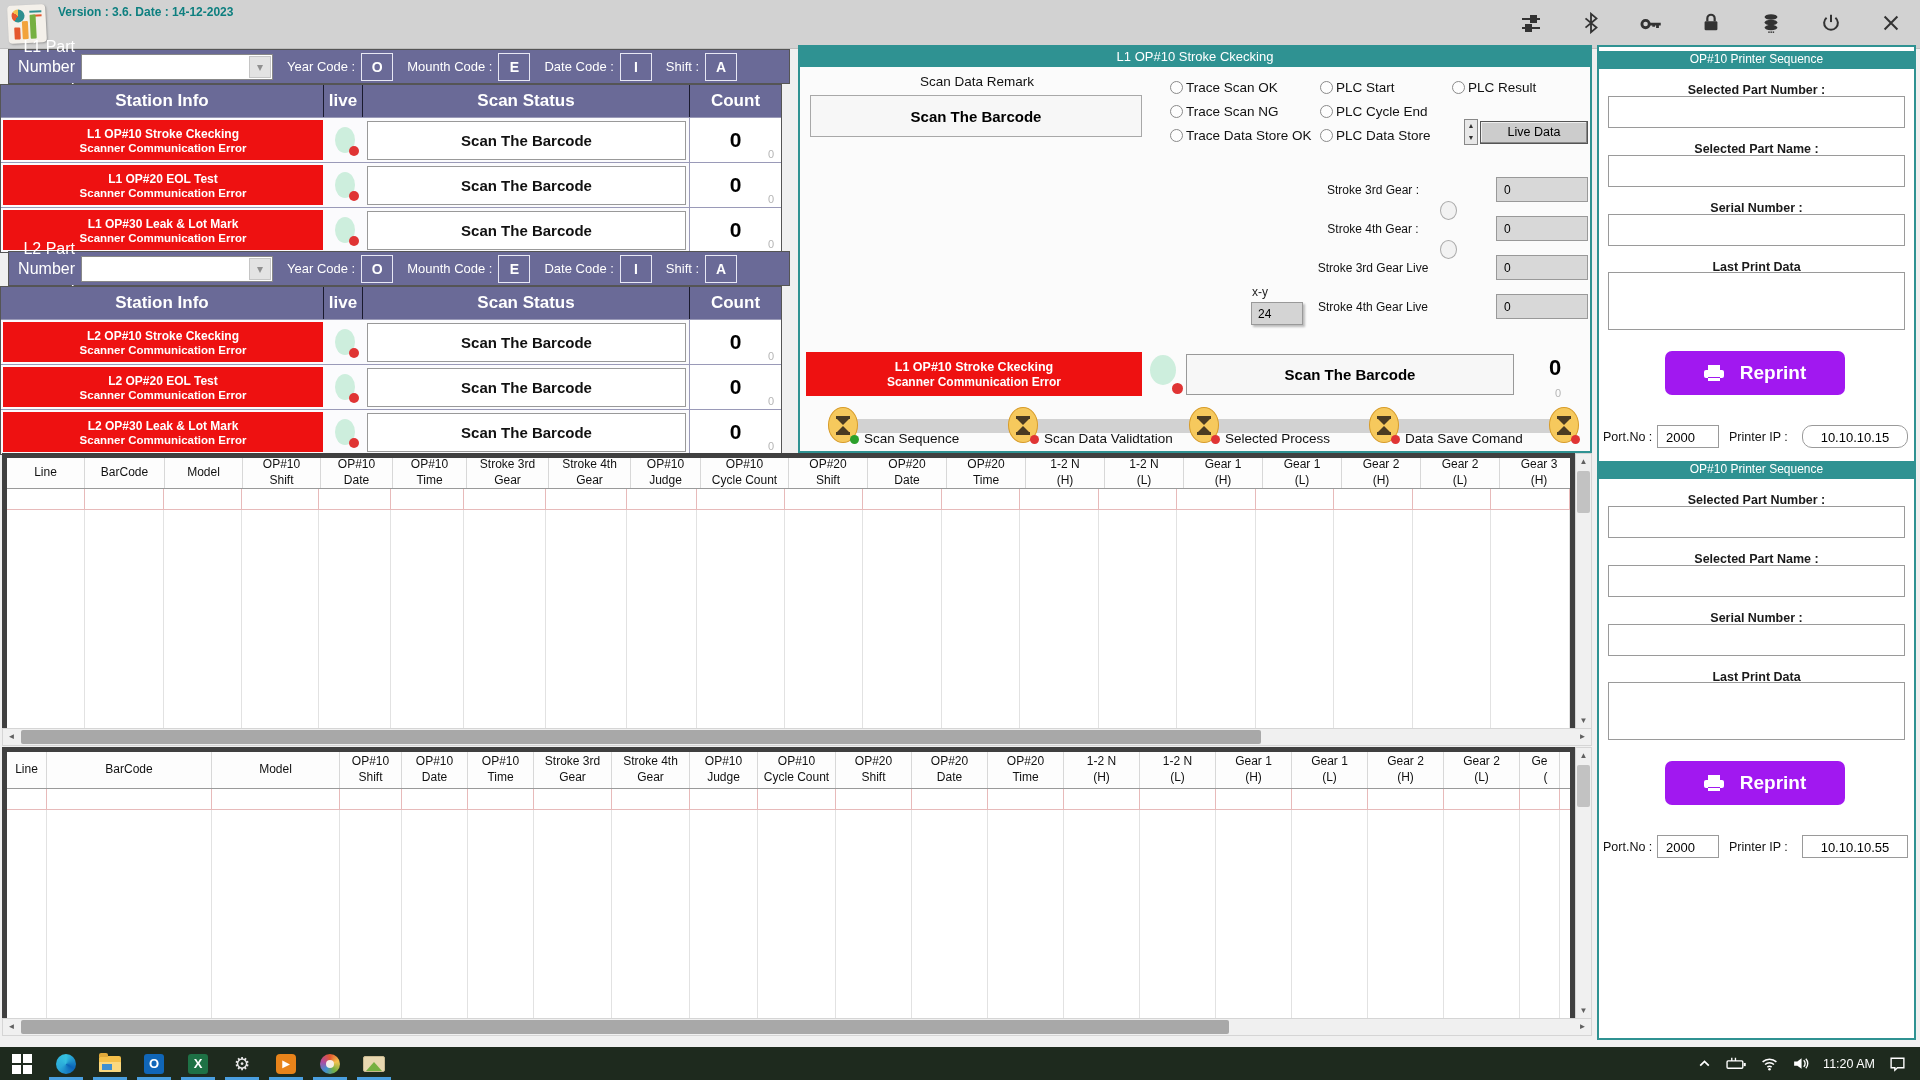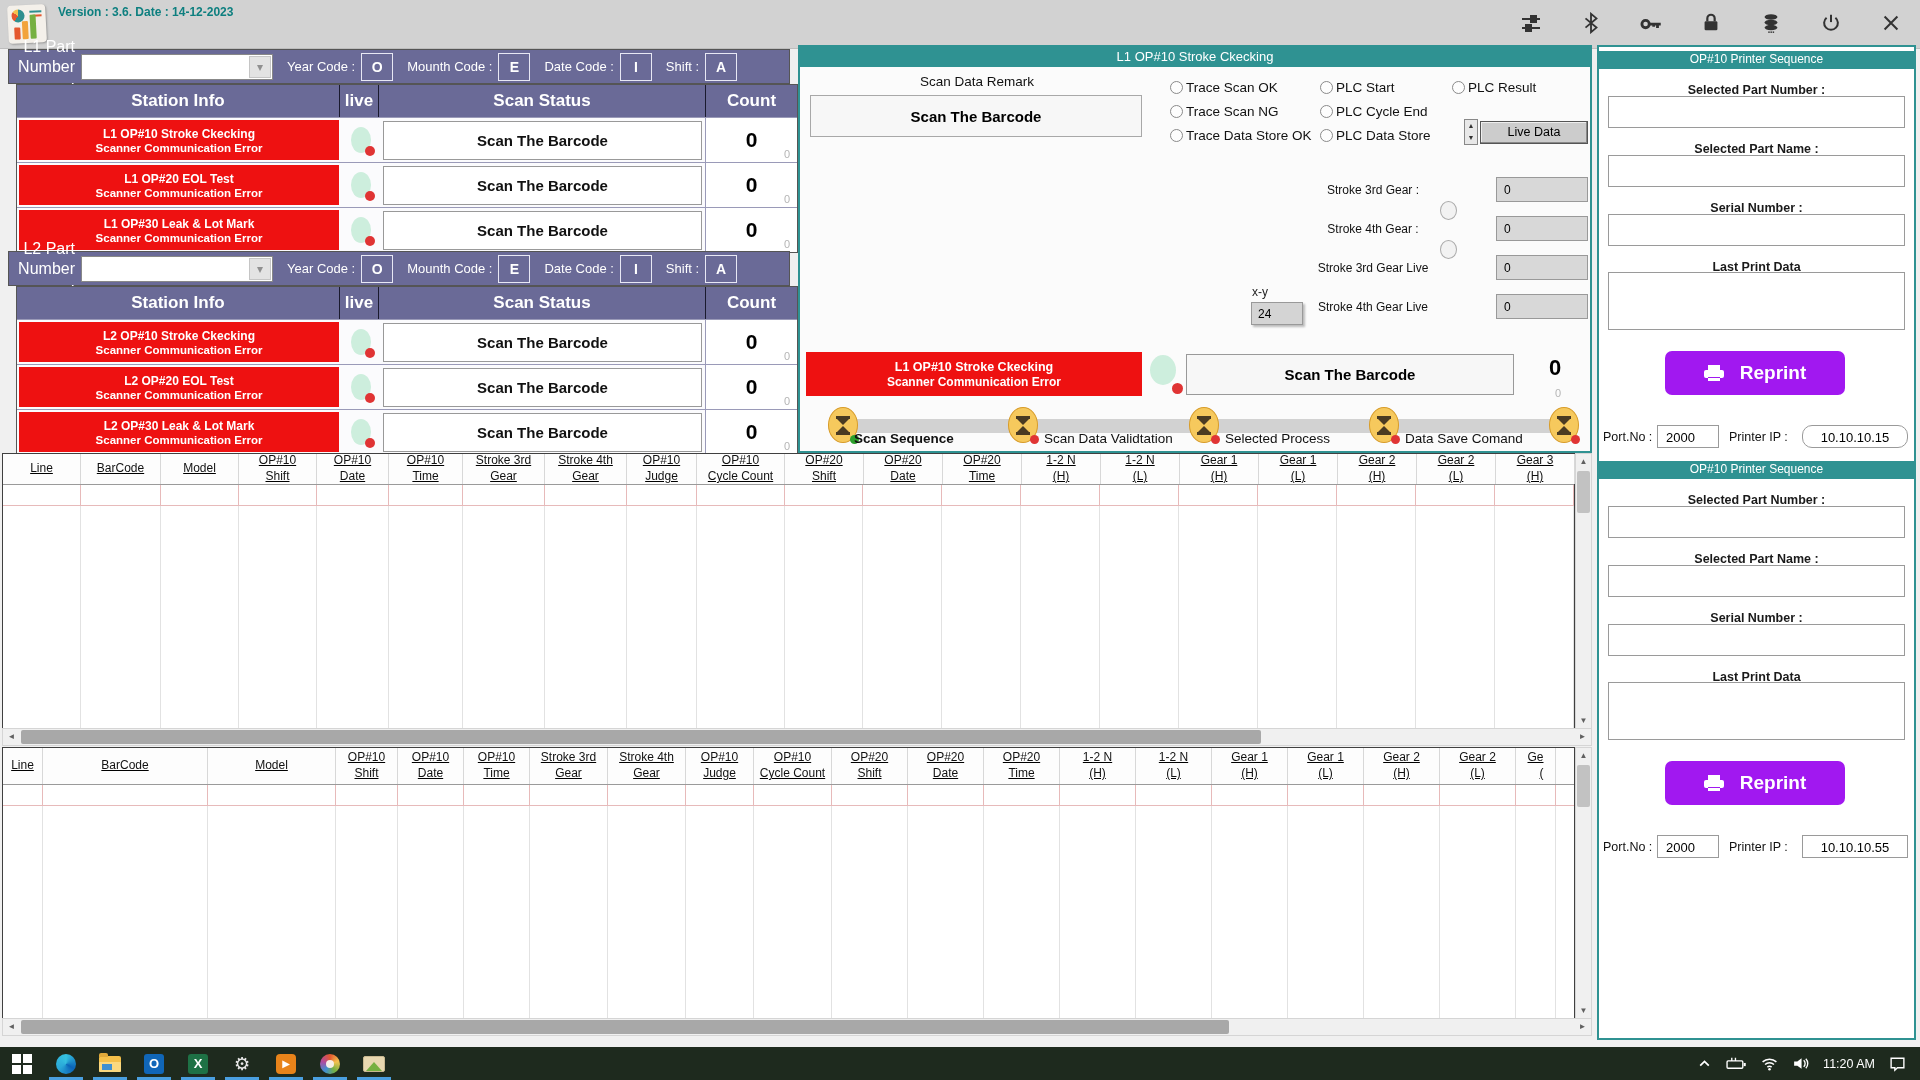--- a/index.html
+++ b/index.html
@@ -25,21 +25,21 @@
 
   
   .code-row { position:absolute; left:8px; width:782px; height:35px; background:#6a6a97; border:1px solid #555; display:flex; align-items:center; }
   .code-label { color:#fff; font-size:16px; text-align:right; line-height:1.25; }
   .part-label { width:62px; margin-left:4px; }
   .combo { width:192px; height:26px; background:#fff; border:1px solid #888; margin-left:6px; position:relative; }
   .combo .chev { position:absolute; right:1px; top:1px; width:22px; height:22px; background:#e3e3e3; border:1px solid #c5c5c5; color:#909090; font-size:12px; text-align:center; line-height:20px; }
   .code-key { color:#fff; font-size:13px; margin-left:14px; }
   .code-box { width:32px; height:28px; margin-left:6px; background:#6a6a97; border:1px solid #e8e8f4; color:#fff; font-size:14px; font-weight:bold; text-align:center; line-height:26px; }
 
-  .station-grid { position:absolute; left:16px; width:782px; background:#fbfbfd; border:1px solid #555; }
+  .station-grid { position:absolute; left:0; width:782px; background:#fbfbfd; border:1px solid #555; }
   .sg-head { display:flex; background:#6a6a97; height:32px; }
   .sg-hcell { color:#fff; font-size:17px; font-weight:bold; display:flex; align-items:center; justify-content:center; border-left:1px solid #1a1a2e; }
   .sg-hcell:first-child { border-left:none; }
   .sg-row { display:flex; height:45px; border-top:1px solid #9a9ab8; }
   .sg-c { display:flex; align-items:center; justify-content:center; position:relative; }
   .station-err { margin:2px; background:#ee1111; color:#fff; text-align:center; flex-direction:column; width:320px; }
   .station-err .l1 { font-size:12px; font-weight:bold; }
   .station-err .l2 { font-size:11.5px; font-weight:bold; margin-top:1px; }
   .live-cell { width:39px; }
   .mint { width:20px; height:26px; border-radius:50%; background:#cdeedd; }
@@ -91,21 +91,21 @@
   .pp-box { position:absolute; left:9px; width:297px; background:#fff; border:1px solid #9a9a9a; }
   .reprint-btn { position:absolute; left:66px; width:180px; height:44px; background:#a118f0; border:none; border-radius:7px; color:#fff; font-size:19px; font-weight:bold; font-family:"Liberation Sans",sans-serif; cursor:pointer; display:flex; align-items:center; justify-content:center; gap:16px; }
   .printer-ico { width:20px; height:16px; position:relative; }
   .printer-ico .top { position:absolute; left:4px; top:0; width:12px; height:5px; background:#fff; }
   .printer-ico .bodyp { position:absolute; left:0; top:5px; width:20px; height:8px; background:#fff; border-radius:2px; }
   .printer-ico .paper { position:absolute; left:4px; top:12px; width:12px; height:4px; background:#fff; border-top:1px solid #a118f0; }
   .pp-port-label { position:absolute; font-size:12.5px; color:#111; }
   .pp-port-input { position:absolute; height:23px; background:#fff; border:1px solid #9a9a9a; font-size:13px; padding-top:4px; }
 
   
-  .dtable { position:absolute; left:2px; background:#fff; border:1px solid #404040;text-decoration:underline; }
+  .dtable { position:absolute; left:2px; background:#fff; border:5px solid #404040; }
   .dt-head { display:flex; border-bottom:1px solid #9a9a9a; background:#fdfdfd; }
   .dt-hcell { font-size:12px; color:#111; text-align:center; display:flex; align-items:center; justify-content:center; border-right:1px solid #d8d8d8; white-space:pre-line; line-height:1.3; cursor:default; }
   .dt-body { position:relative; display:flex; }
   .dt-col { border-right:1px solid #e2e2e2; height:100%; }
   .dt-row1 { position:absolute; left:0; top:0; height:21px; width:100%; display:flex; border-bottom:1px solid #e7baba; }
   .dt-row1 span { display:block; height:100%; border-right:1px solid #e7baba; }
   .vscroll { position:absolute; width:17px; background:#f0f0f0; border:1px solid #d5d5d5; }
   .vs-arrow { position:absolute; left:0; width:15px; height:16px; background:#f0f0f0; color:#606060; font-size:8px; text-align:center; line-height:16px; cursor:pointer; }
   .vs-thumb { position:absolute; left:1px; width:13px; background:#c2c2c2; border-radius:2px; }
   .hscroll { position:absolute; left:2px; height:18px; background:#f0f0f0; border:1px solid #d5d5d5; }
@@ -417,21 +417,21 @@
   <div class="mid-reddot"></div>
   <div class="mid-scanbox">Scan The Barcode</div>
   <div class="mid-count">0</div>
   <div class="mid-count-sub">0</div>
   <div class="proc-bar"></div>
   <div id="procSteps">
       <div class="proc-icon" style="left: 28px;">
         <div class="hg"></div>
       </div>
       <div class="proc-dot" style="left: 50px; background: rgb(43, 160, 43);"></div>
-      <div class="proc-label" style="left: 54px; font-weight: bold;">Scan Sequence</div>
+      <div class="proc-label" style="left: 64px;">Scan Sequence</div>
       <div class="proc-icon" style="left: 208px;">
         <div class="hg"></div>
       </div>
       <div class="proc-dot" style="left: 230px; background: rgb(224, 52, 52);"></div>
       <div class="proc-label" style="left: 244px;">Scan Data Validtation</div>
       <div class="proc-icon" style="left: 389px;">
         <div class="hg"></div>
       </div>
       <div class="proc-dot" style="left: 411px; background: rgb(224, 52, 52);"></div>
       <div class="proc-label" style="left: 425px;">Selected Process</div>

